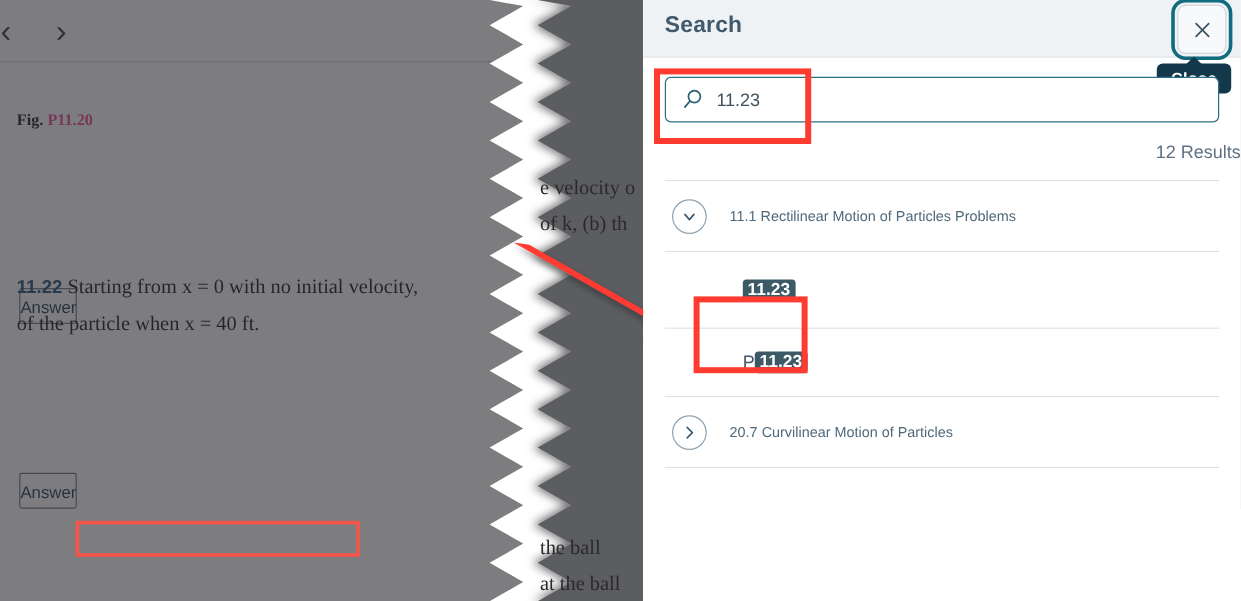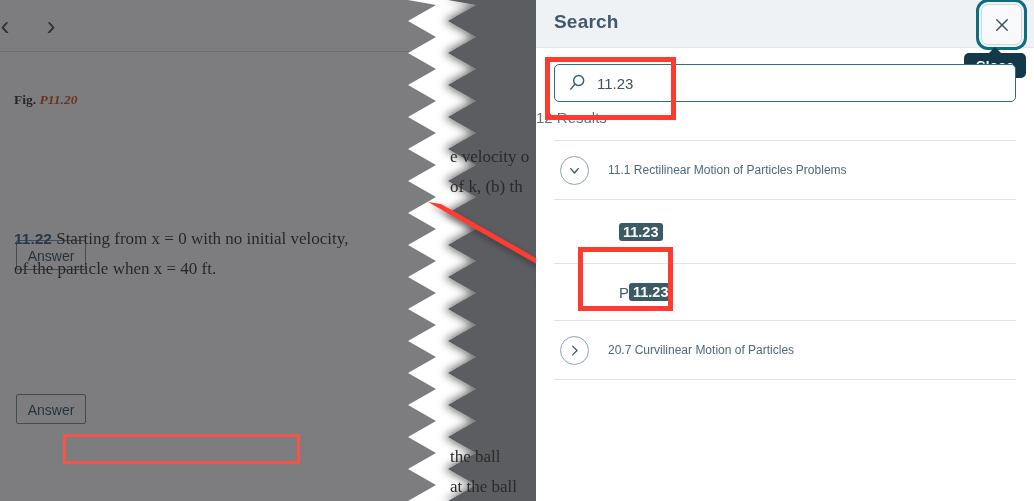--- a/index.html
+++ b/index.html
@@ -38,35 +38,35 @@
   .doc-body{
     position:absolute;left:0;top:52px;width:536px;height:449px;
     padding:0;box-sizing:border-box;
     font-family:"Liberation Serif", serif;
     color:#1a1a1a;
   }
   .fig-caption{
     position:absolute;left:14px;top:40px;font-size:13.5px;font-weight:bold;
     white-space:nowrap;
   }
-  .fig-caption .fignum{color:#c2410c;font-style:italic;}
+  .fig-caption .fignum{color:#ec4899;}
 
   .prob{
     position:absolute;left:14px;width:540px;font-size:17px;line-height:30px;
     white-space:nowrap;
   }
   .prob .pnum{color:#1f4e79;font-weight:bold;font-family:"Liberation Sans",sans-serif;font-size:15.5px;}
   .prob sup{font-size:11px;vertical-align:super;}
   #prob-1121{top:34px;}
   #prob-1122{top:172px;}
   #prob-1123{top:334px;}
   .prob-line{display:block;}
 
   .answer-btn{
-    position:absolute;left:16px;width:70px;height:30px;
+    position:absolute;left:16px;width:48px;height:30px;
     border:1px solid #6f7b85;border-radius:2px;background:transparent;
     font-family:"Liberation Sans",sans-serif;font-size:14px;color:#16394f;
     text-align:center;line-height:30px;box-sizing:border-box;
   }
   #answer-1121{top:188px;}
   #answer-1122{top:342px;}
 
   .doc-highlight{
     background:#2d4a55;color:#ffffff;padding:1px 2px;border-radius:2px;
     font-family:"Liberation Sans",sans-serif;font-weight:bold;font-size:15px;
@@ -150,22 +150,22 @@
     border:1px solid #2b7084;border-radius:5px;background:#ffffff;
     padding:0 10px 0 42px;
     font-family:"Liberation Sans",sans-serif;font-size:15px;color:#41525d;
     outline:none;
   }
   .field-search-icon{
     position:absolute;left:13px;top:9px;width:20px;height:20px;color:#2b5f72;
   }
 
   .results-count{
-    text-align:left;font-size:15px;color:#5d7183;
-    margin-top:7px;
+    text-align:right;font-size:15px;color:#5d7183;
+    margin-top:17px;
   }
 
   .results-list{
     margin-top:14px;
   }
   .divider{height:1px;background:#dfe4e8;margin:0 18px;}
 
   .result-section{
     display:flex;align-items:center;height:58px;padding-left:24px;
   }

